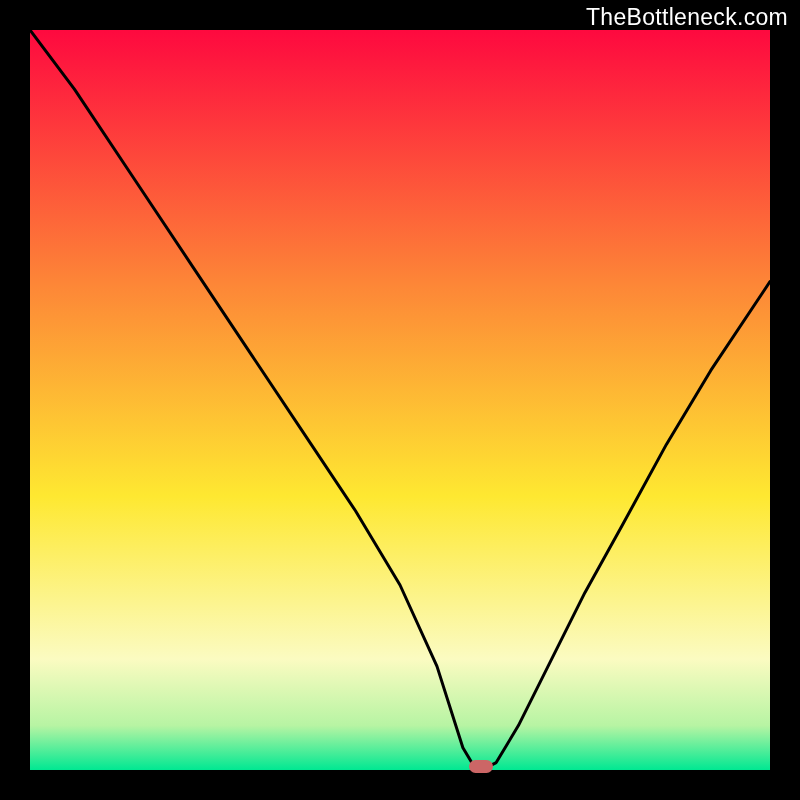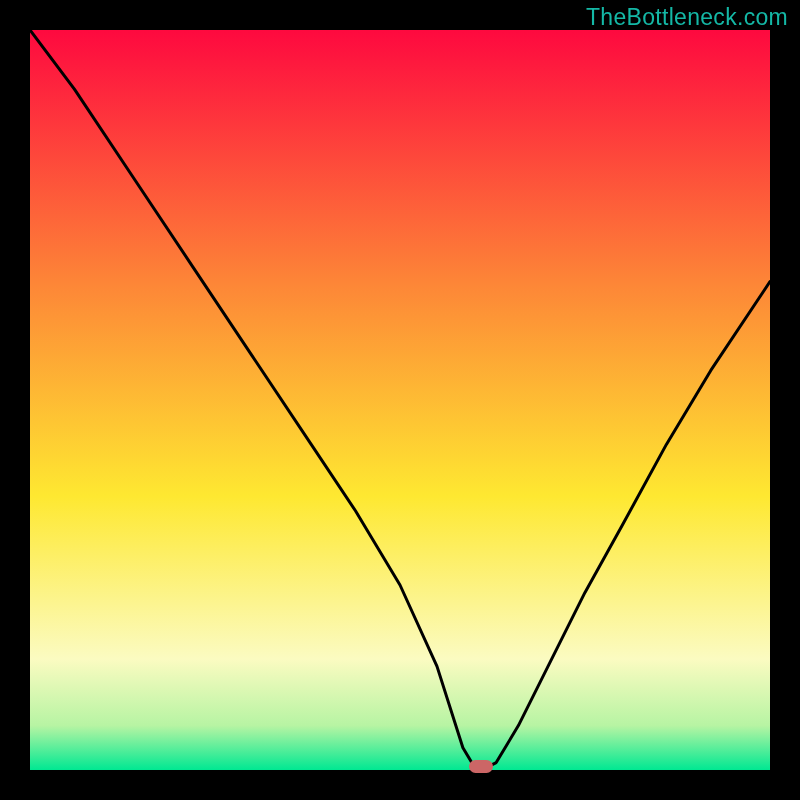--- a/index.html
+++ b/index.html
@@ -14,21 +14,21 @@
   .frame {
     position: relative;
     width: 800px;
     height: 800px;
     background: #000;
   }
   .watermark {
     position: absolute;
     top: 4px;
     right: 12px;
-    color: #14b8a6;
+    color: #ffffff;
     font-size: 23px;
     font-weight: 500;
     letter-spacing: 0.3px;
   }
   .plot-area {
     position: absolute;
     left: 30px;
     top: 30px;
     width: 740px;
     height: 740px;

